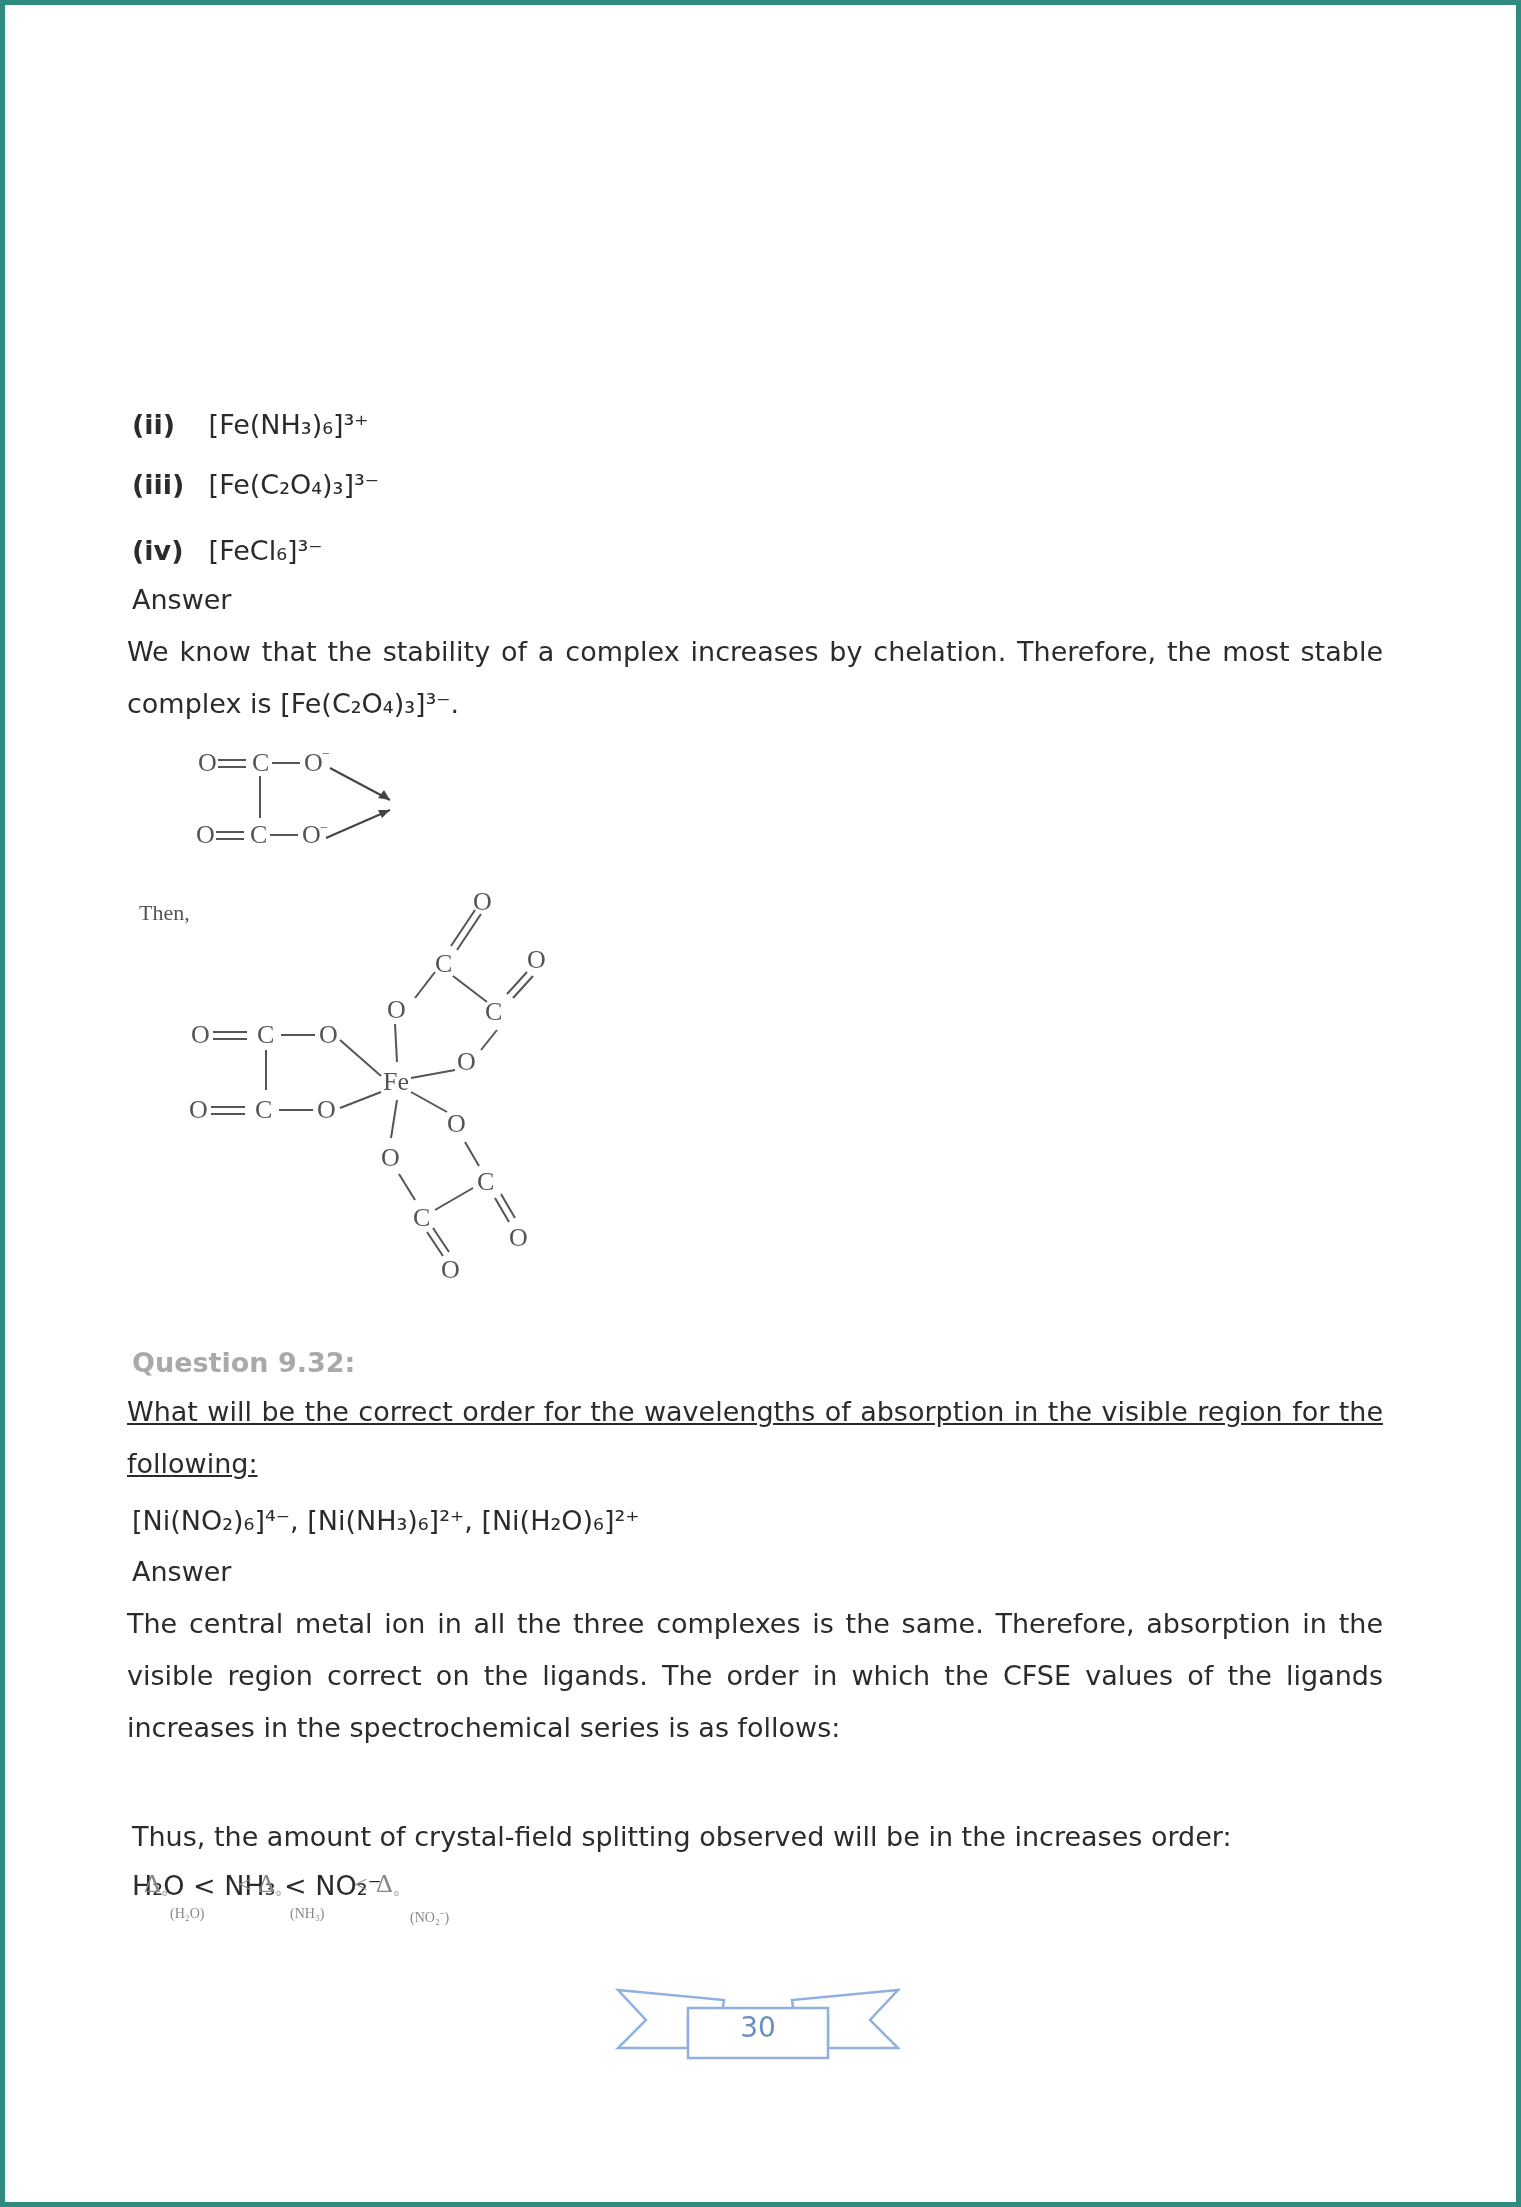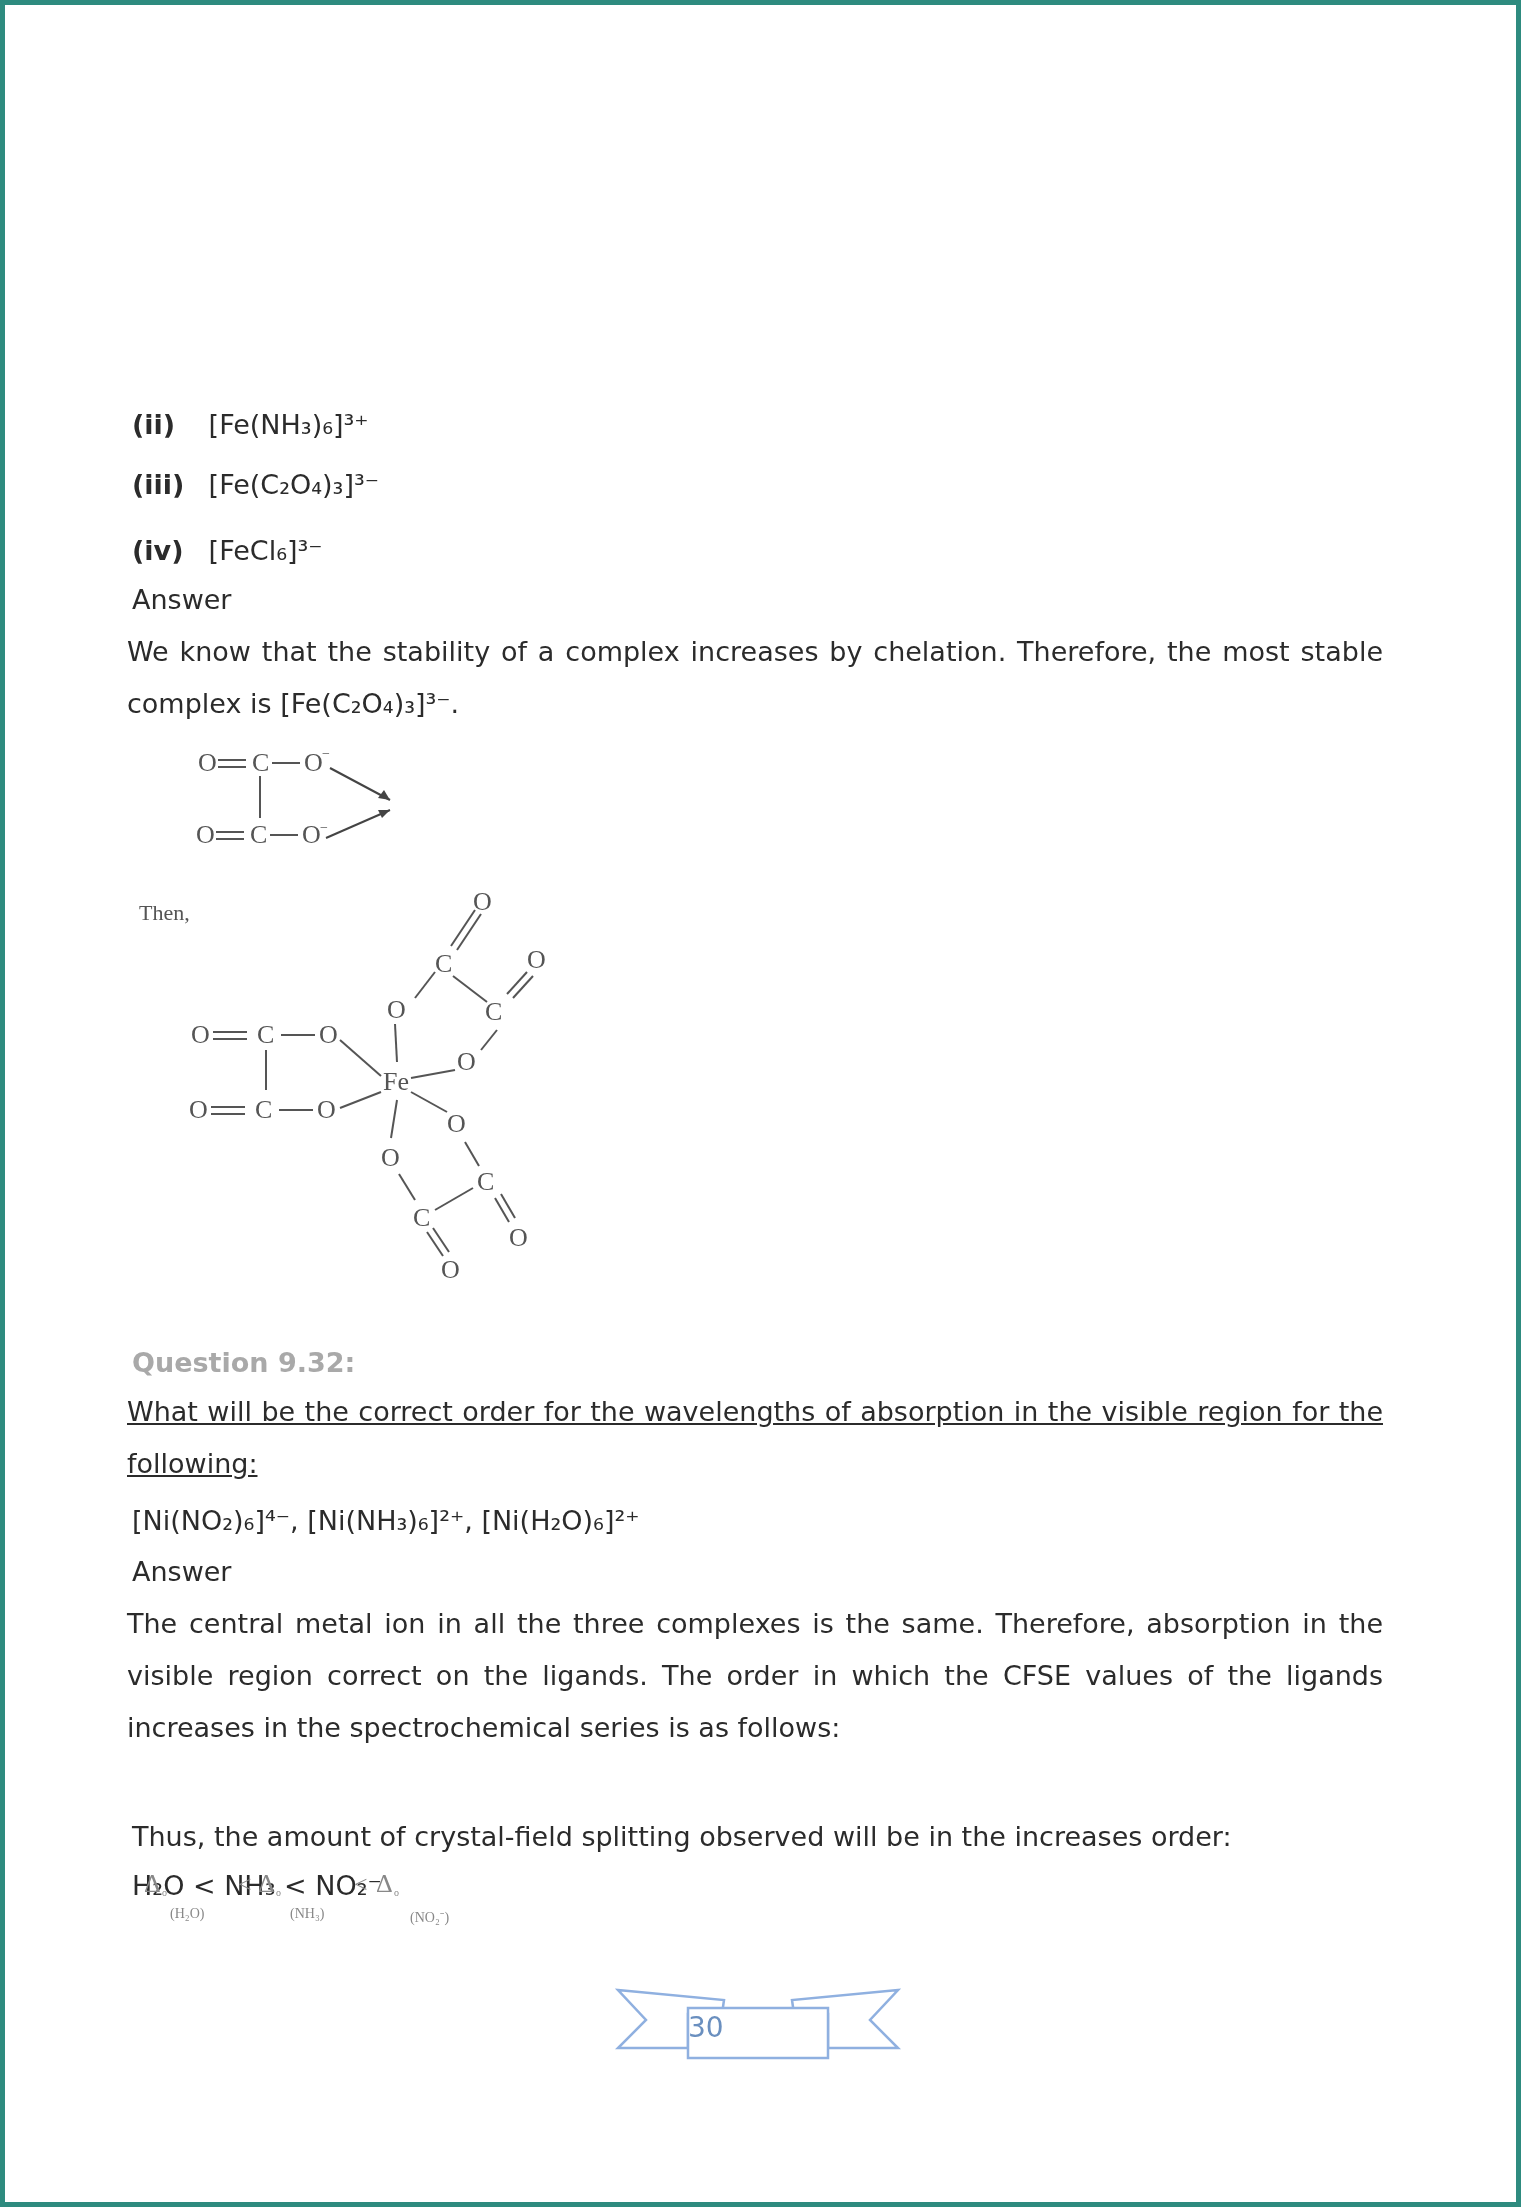--- a/index.html
+++ b/index.html
@@ -20,21 +20,21 @@
   .justify {
     position: absolute; left: 127px; width: 1256px; font-size: 27px; line-height: 52px;
     text-align: justify; text-align-last: left;
   }
   .diagram { position: absolute; }
   .diagram text { font-family: "Liberation Serif", serif; fill: #555; }
   .delta-eq { position: absolute; left: 140px; top: 1868px; width: 360px; height: 60px; }
   .footer { position: absolute; left: 612px; top: 1986px; width: 292px; height: 78px; }
   .page-num {
     position: absolute; left: 688px; top: 2004px; width: 140px; height: 48px;
-    line-height: 48px; font-size: 28px; color: #6a8fbf;
+    text-align: center; line-height: 48px; font-size: 28px; color: #6a8fbf;
   }
 </style>
 </head>
 <body>
 
 <div class="page-border"></div>
 
 <div class="line" style="top:408px;">
   <span class="label-bold">(ii)</span>
   <span>[Fe(NH₃)₆]³⁺</span>

